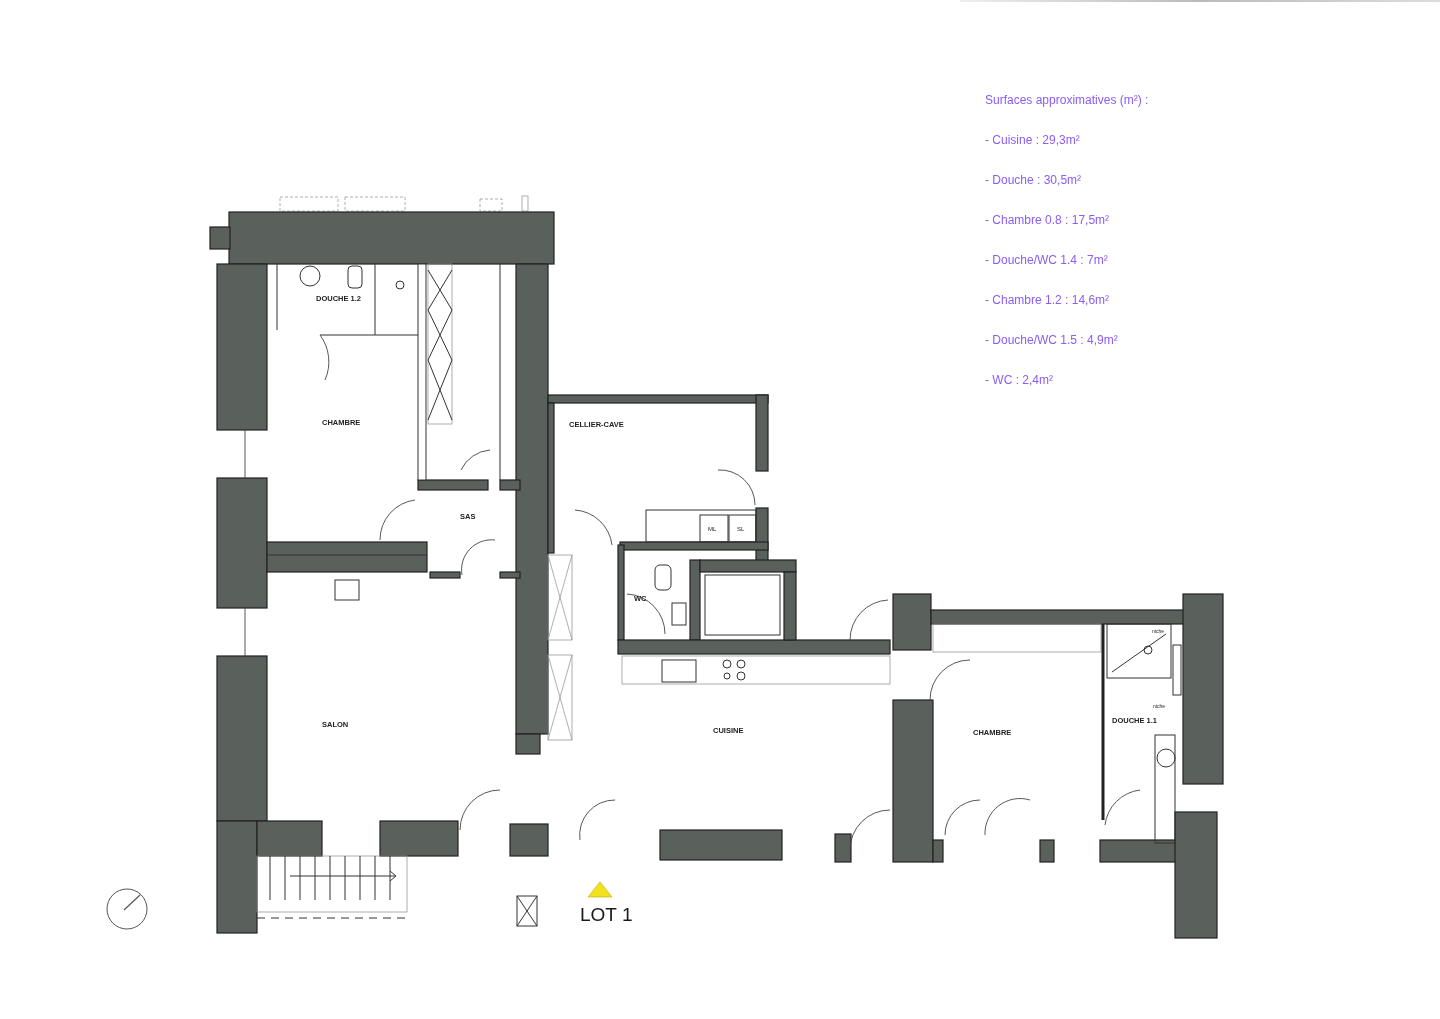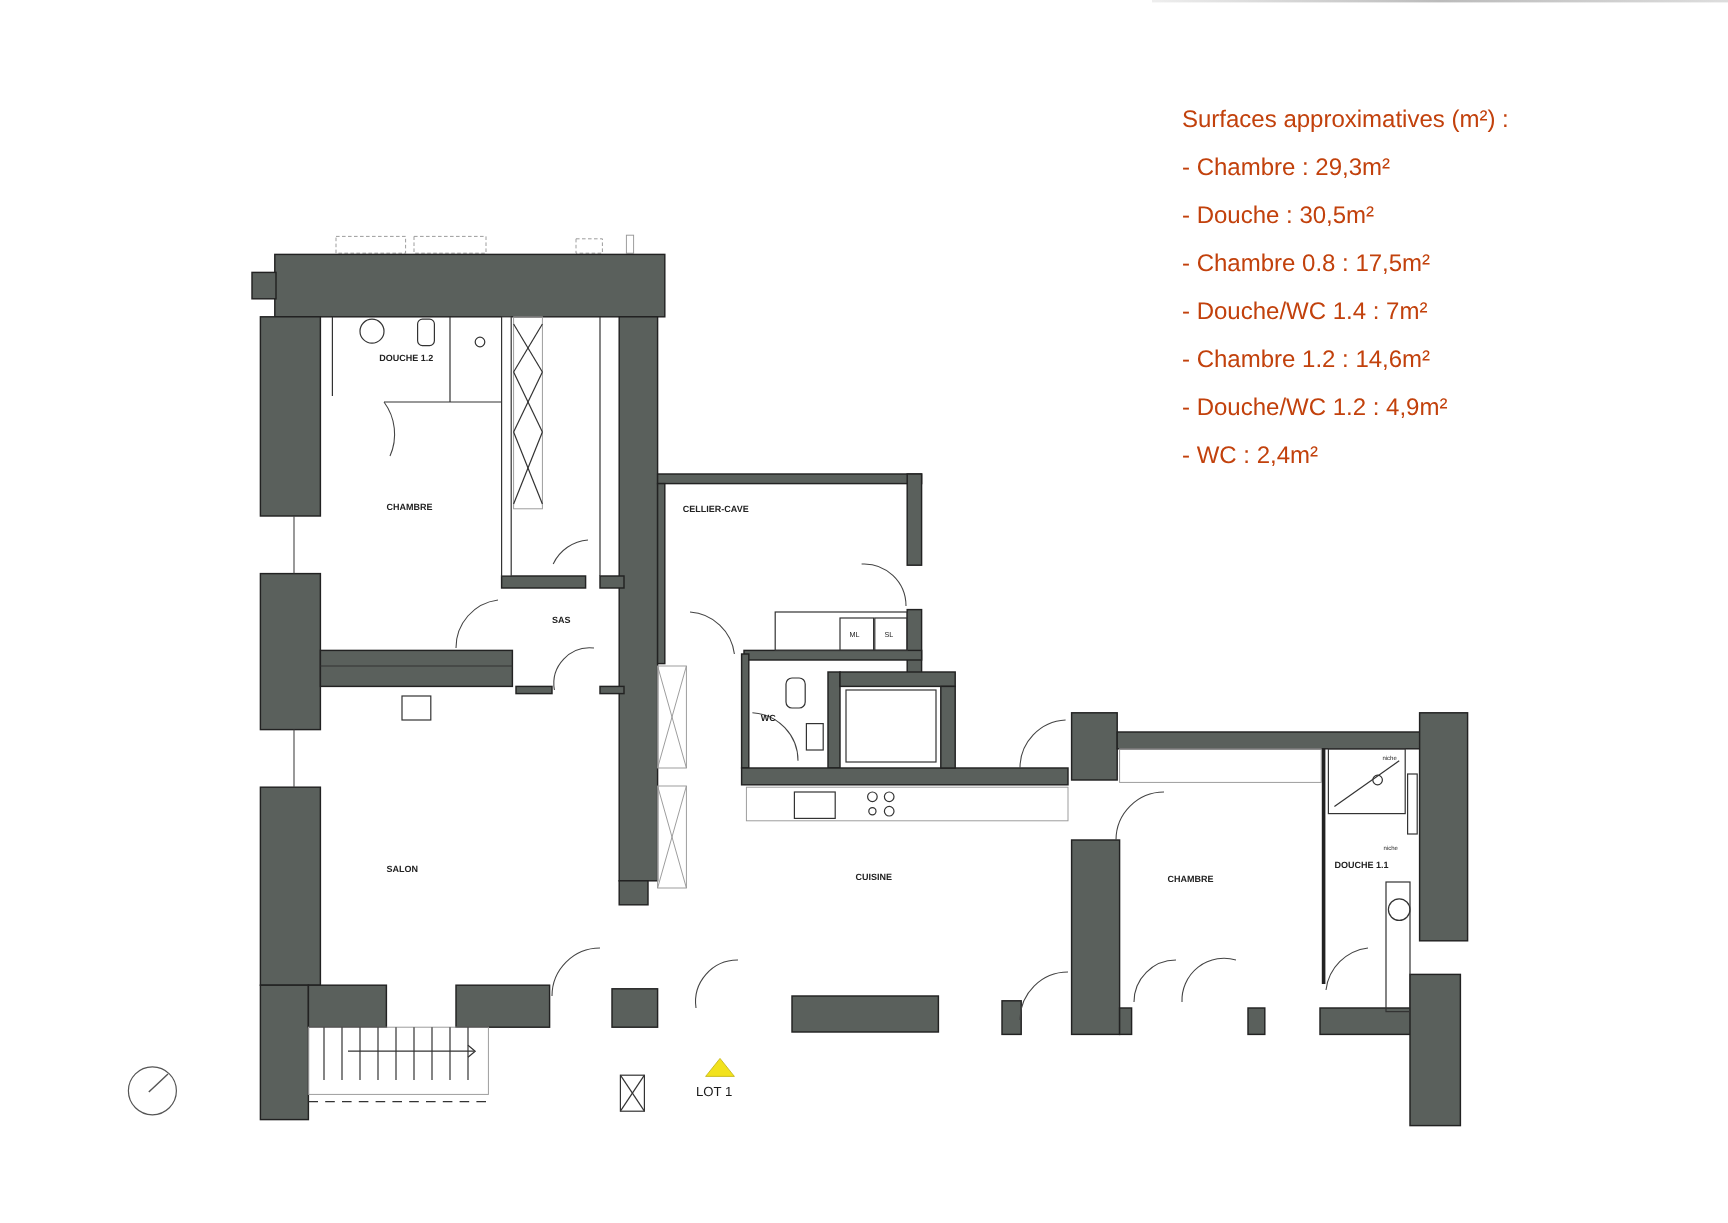--- a/index.html
+++ b/index.html
@@ -1,22 +1,22 @@
 <!DOCTYPE html>
 <html><head>
 <meta charset="utf-8">
 <style>
   html, body { margin: 0; padding: 0; background: #ffffff; }
   body { width: 1440px; height: 1019px; position: relative; overflow: hidden; font-family: "Liberation Sans", sans-serif; }
   #plan { position: absolute; left: 0; top: 0; width: 1440px; height: 1019px; }
-  .legend { position: absolute; left: 985px; top: 90px; color: #c2410c; font-size: 20px; }
+  .legend { position: absolute; left: 985px; top: 90px; color: #8b5cf6; font-size: 12px; }
   .legend .title { margin-bottom: 20px; line-height: 20px; }
   .legend .row { line-height: 20px; margin-bottom: 20px; }
   .room-label { font-family: "Liberation Sans", sans-serif; font-size: 7.5px; font-weight: bold; fill: #222; }
-  .lot-label { position: absolute; left: 580px; top: 904px; font-size: 11px; color: #1a1a1a; }
+  .lot-label { position: absolute; left: 580px; top: 904px; font-size: 19px; color: #1a1a1a; }
   .wall { fill: #5a605c; stroke: #222; stroke-width: 1.2; }
   .thin { fill: none; stroke: #333; stroke-width: 1; }
   .light { fill: none; stroke: #999; stroke-width: 0.8; }
   .door { fill: none; stroke: #444; stroke-width: 0.9; }
   .topline { position:absolute; left: 960px; top: 0; width: 480px; height: 2px; background: linear-gradient(90deg,#eee,#bbb,#ddd); }
 </style>
 </head>
 <body>
 
 <div class="topline"></div>
@@ -190,22 +190,22 @@
   <text class="room-label" x="322" y="727">SALON</text>
   <text class="room-label" x="713" y="733">CUISINE</text>
   <text class="room-label" x="973" y="735">CHAMBRE</text>
   <text class="room-label" x="1112" y="723">DOUCHE 1.1</text>
   <text class="room-label" x="1152" y="633" style="font-size:5px;font-weight:normal">niche</text>
   <text class="room-label" x="1153" y="708" style="font-size:5px;font-weight:normal">niche</text>
 </svg>
 
 <div class="legend">
   <div class="title">Surfaces approximatives (m²) :</div>
-  <div class="row">- Chambre : 29,3m²</div>
+  <div class="row">- Cuisine : 29,3m²</div>
   <div class="row">- Douche : 30,5m²</div>
   <div class="row">- Chambre 0.8 : 17,5m²</div>
   <div class="row">- Douche/WC 1.4 : 7m²</div>
   <div class="row">- Chambre 1.2 : 14,6m²</div>
-  <div class="row">- Douche/WC 1.2 : 4,9m²</div>
+  <div class="row">- Douche/WC 1.5 : 4,9m²</div>
   <div class="row">- WC : 2,4m²</div>
 </div>
 
 <div class="lot-label">LOT 1</div>
 
 </body></html>

